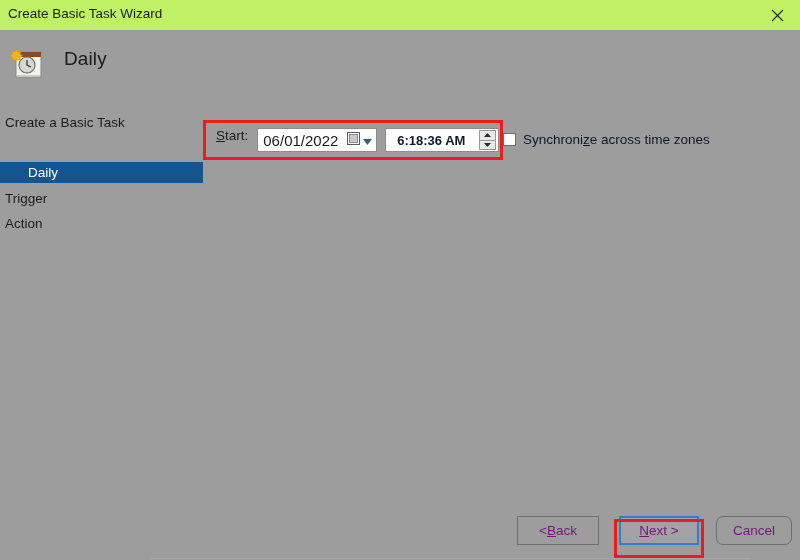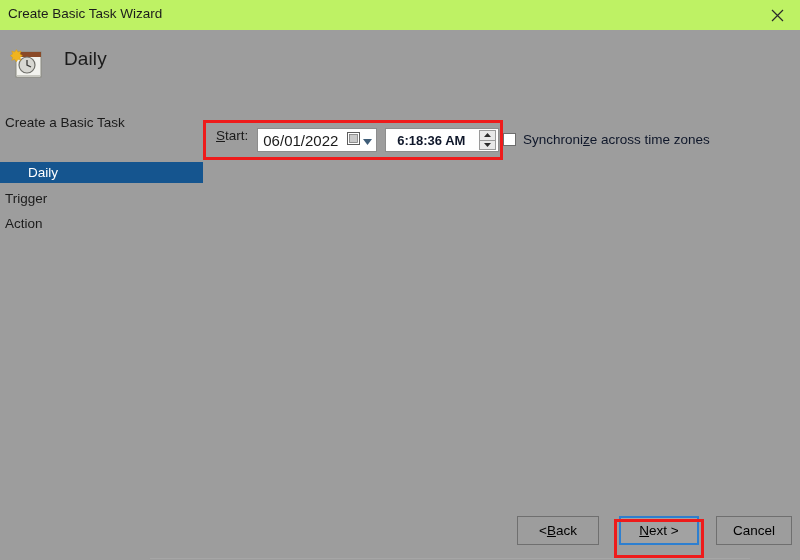--- a/index.html
+++ b/index.html
@@ -243,34 +243,34 @@
     width: 800px; height: 58px;
   }
   .btn {
     position: absolute;
     top: 14px;
     height: 29px;
     background: #9d9d9d;
     border: 1px solid #6f6f6f;
     box-sizing: border-box;
     font-size: 13.5px;
-    color: #000000;
+    color: #701a75;
     display: flex;
     align-items: center;
     justify-content: center;
     font-family: "Liberation Sans", sans-serif;
     white-space: nowrap;
   }
   .btn-back { left: 517px; width: 82px; }
   .btn-next {
     left: 619px; width: 80px;
     border: 2px solid #2d7fd0;
     background: #a2a2a2;
   }
-  .btn-cancel { left: 716px; width: 76px; }
+  .btn-cancel { left: 716px; width: 76px; border-radius: 7px; }
 
   .redbox-next {
     position: absolute;
     left: 614px; top: 519px;
     width: 90px; height: 39px;
     border: 3px solid #ee1b1b;
     box-sizing: border-box;
     pointer-events: none;
   }
 

